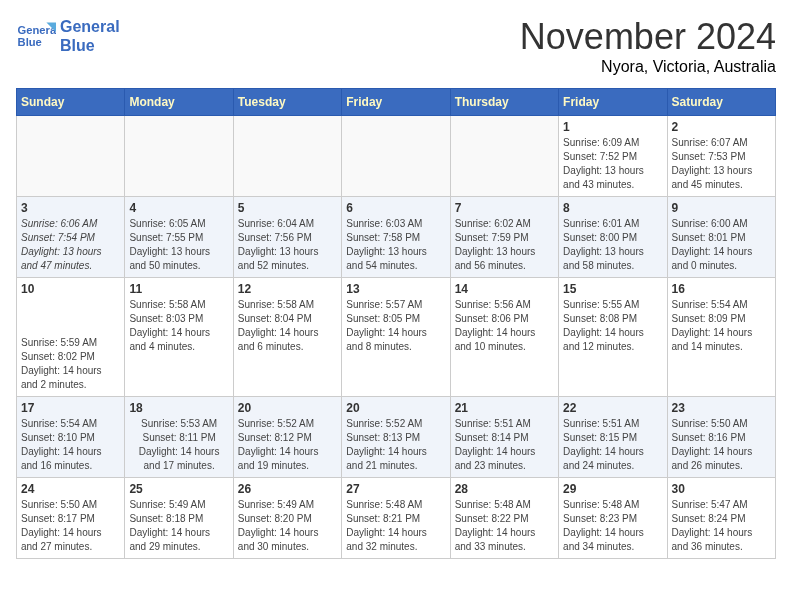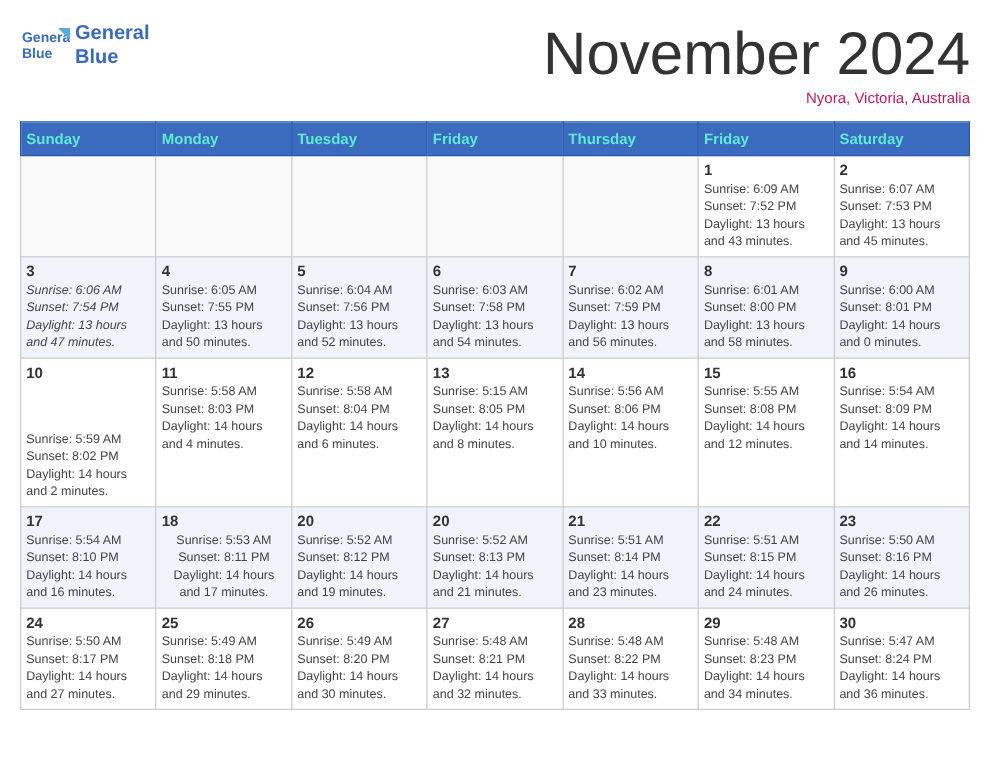--- a/index.html
+++ b/index.html
@@ -22,35 +22,35 @@
       gap: 4px;
     }
     .logo-icon {
       width: 40px;
       height: 40px;
     }
     .title-block {
       text-align: right;
     }
     .month-title {
-      font-size: 48px;
+      font-size: 36px;
       font-weight: 300;
       color: #333;
     }
     .location {
-      font-size: 12px;
-      color: #be185d;
+      font-size: 16px;
+      color: #000000;
     }
     .calendar {
       width: 100%;
       border-collapse: collapse;
     }
     .calendar th {
       background: #3a6bbf;
-      color: #5eead4;
+      color: #fef9c3;
       font-size: 12px;
       font-weight: bold;
       padding: 6px 4px;
       text-align: left;
       border: 1px solid #2a5aaf;
     }
     .calendar td {
       border: 1px solid #ccc;
       vertical-align: top;
       padding: 4px;
@@ -200,21 +200,21 @@
         </td>
         <td>
           <div class="day-num">12</div>
           <div class="day-info" style="white-space: pre-line;">Sunrise: 5:58 AM
 Sunset: 8:04 PM
 Daylight: 14 hours
 and 6 minutes.</div>
         </td>
         <td>
           <div class="day-num">13</div>
-          <div class="day-info" style="white-space: pre-line;">Sunrise: 5:15 AM
+          <div class="day-info" style="white-space: pre-line;">Sunrise: 5:57 AM
 Sunset: 8:05 PM
 Daylight: 14 hours
 and 8 minutes.</div>
         </td>
         <td>
           <div class="day-num">14</div>
           <div class="day-info" style="white-space: pre-line;">Sunrise: 5:56 AM
 Sunset: 8:06 PM
 Daylight: 14 hours
 and 10 minutes.</div>

